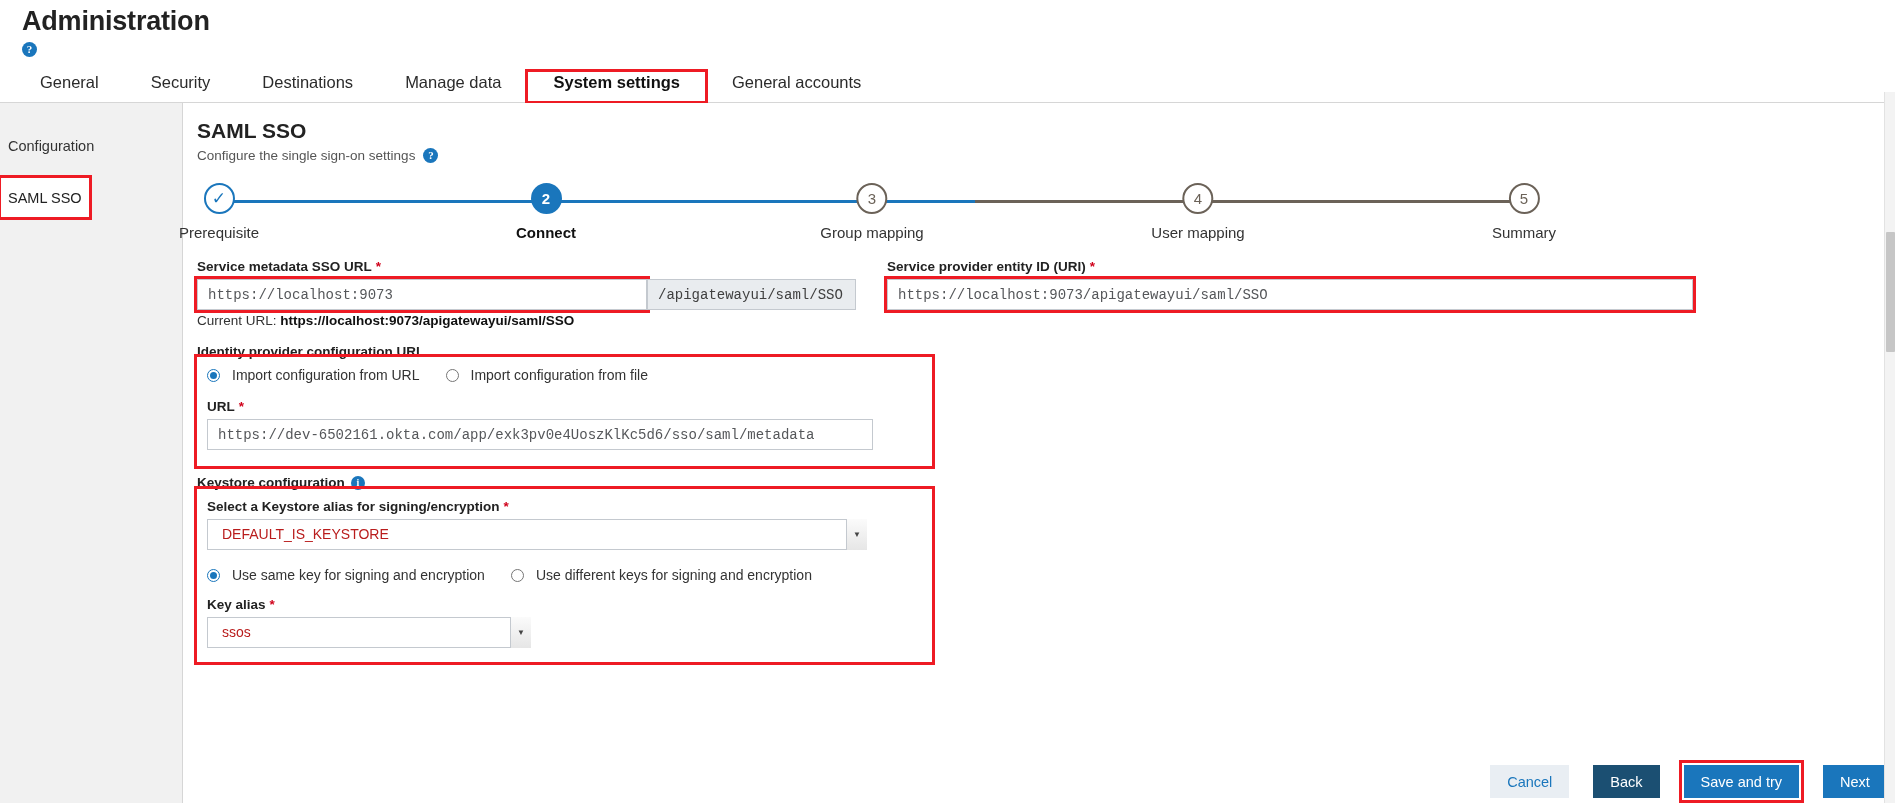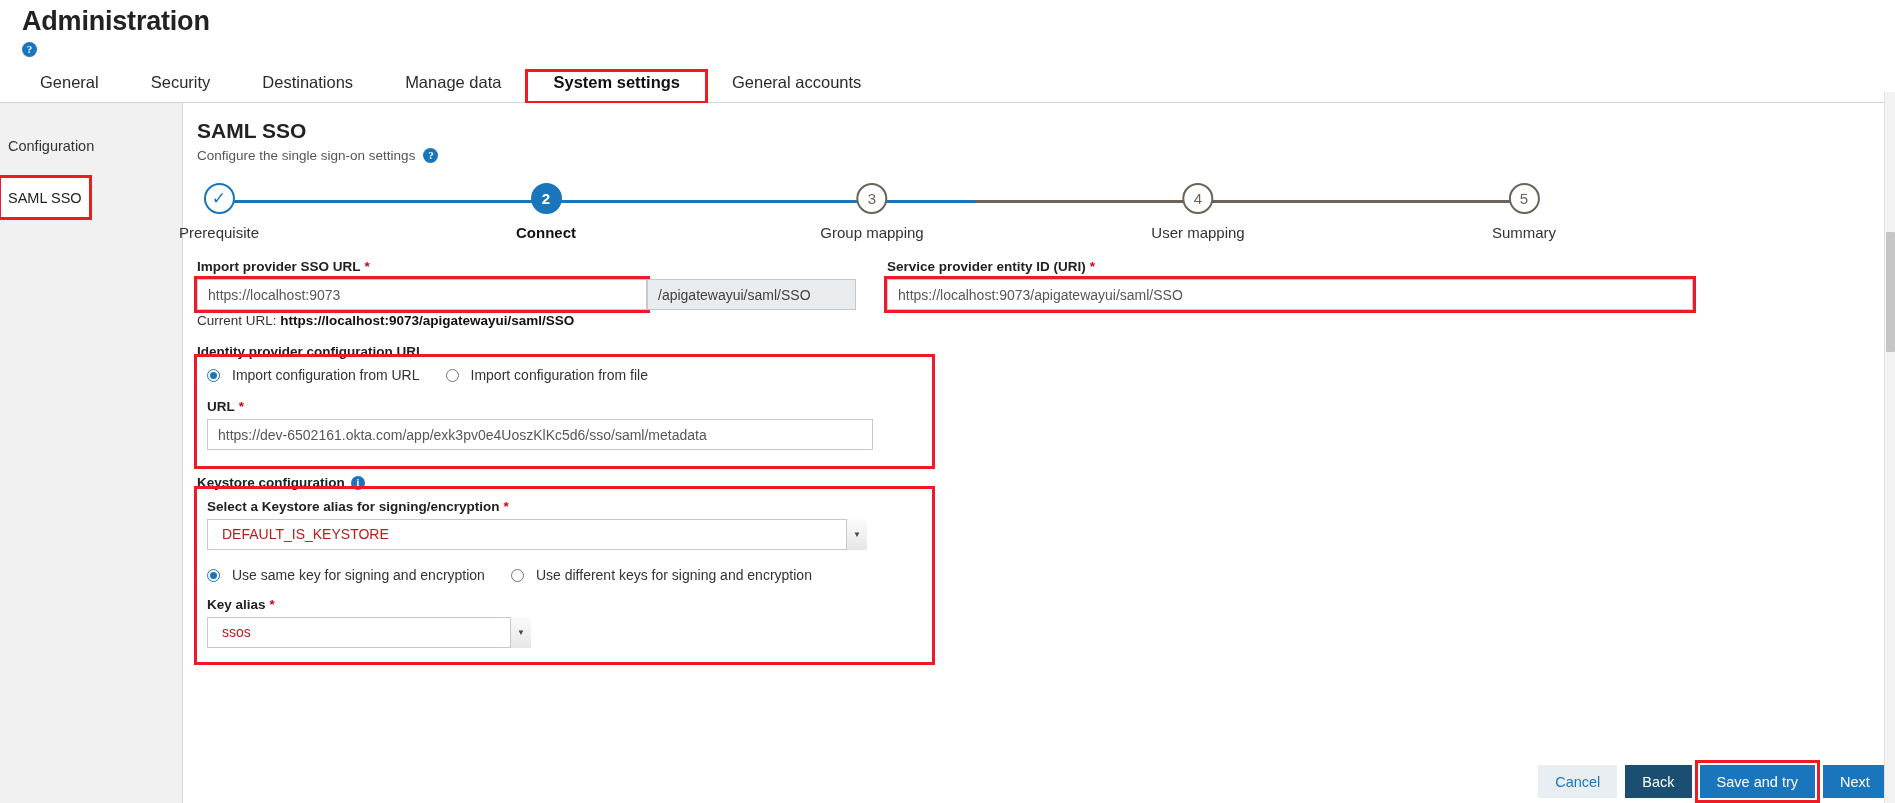--- a/index.html
+++ b/index.html
@@ -101,21 +101,21 @@
   
   .form-area { margin-top:8px; position:relative; }
   .field-label {
     font-size:13.5px; font-weight:bold; color:#222; margin-bottom:5px;
     display:flex; align-items:center; gap:4px;
   }
   .req { color:#d0021b; font-weight:bold; }
   .inp {
     height:31px; border:1px solid #c4c9cf; background:#fff;
     font-size:14px; color:#55575a; padding:0 10px; width:100%;
-    font-family:Liberation Sans, sans-serif; line-height:29px;
+    font-family:Liberation Mono, monospace; line-height:29px;
   }
   .inp.readonly { background:#e9ecef; color:#404040; }
   .redbox { outline:3px solid #ee1b24; outline-offset:0px; }
   .row { display:flex; align-items:flex-start; }
   .current-url {
     margin-top:3px; font-size:13.5px; color:#333;
   }
   .current-url b { color:#111; }
   .group-label { font-size:13.5px; font-weight:bold; color:#222; }
   .radio-row { display:flex; align-items:center; gap:12px; }
@@ -138,21 +138,21 @@
   .select-arrow {
     position:absolute; right:0; top:0; width:21px; height:31px;
     border-left:1px solid #c4c9cf;
     background:linear-gradient(#fbfbfb,#e6e6e6);
     display:flex; align-items:center; justify-content:center;
     font-size:8px; color:#444;
   }
   
   .footer {
     position:absolute; right:8px; bottom:12px;
-    display:flex; align-items:center; gap:8px;
+    display:flex; align-items:center; gap:24px;
   }
   .btn {
     height:33px; min-width:64px; padding:0 16px; font-size:14.5px;
     display:flex; align-items:center; justify-content:center; cursor:pointer;
     border:1px solid transparent; font-family:"Liberation Sans", sans-serif;
   }
   .btn-cancel { background:#e9eef3; color:#1a76bc; border-color:#e9eef3; }
   .btn-dark { background:#1b4f72; color:#fff; border-color:#1b4f72; }
   .btn-primary { background:#1a76bc; color:#fff; border-color:#1a76bc; }
   .btn-wrap-red { outline:3px solid #ee1b24; outline-offset:2px; }
@@ -234,21 +234,21 @@
             <div class="step-label">Summary</div>
           </div>
         </div>
       </div>
 
       <div class="form-area">
 
         <div class="row" style="gap:0;">
           <div style="width:679px;">
             <div class="field-label">
-              <span>Import provider SSO URL</span>
+              <span>Service metadata SSO URL</span>
               <span class="req">*</span>
             </div>
             <div class="row">
               <div style="width:450px;" class="redbox">
                 <input class="inp" value="https://localhost:9073" style="">
               </div>
               <div style="width:209px;">
                 <input class="inp readonly" readonly="" value="/apigatewayui/saml/SSO" style="">
               </div>
             </div>

